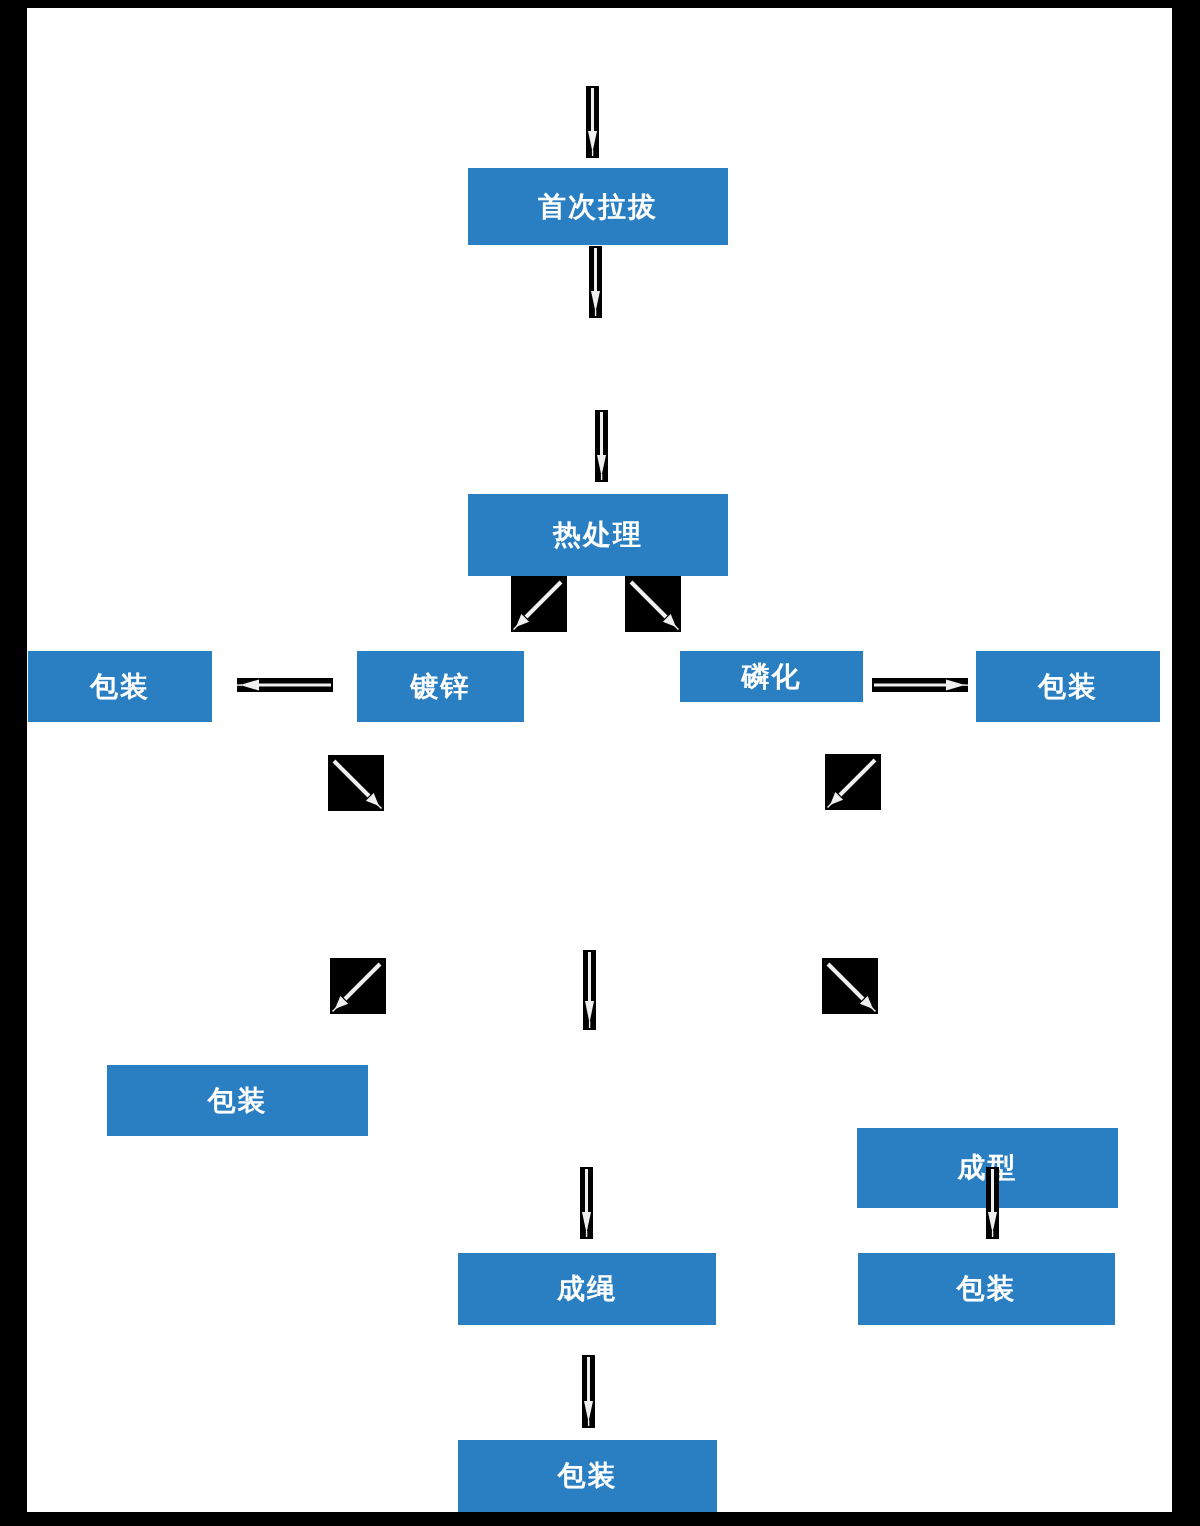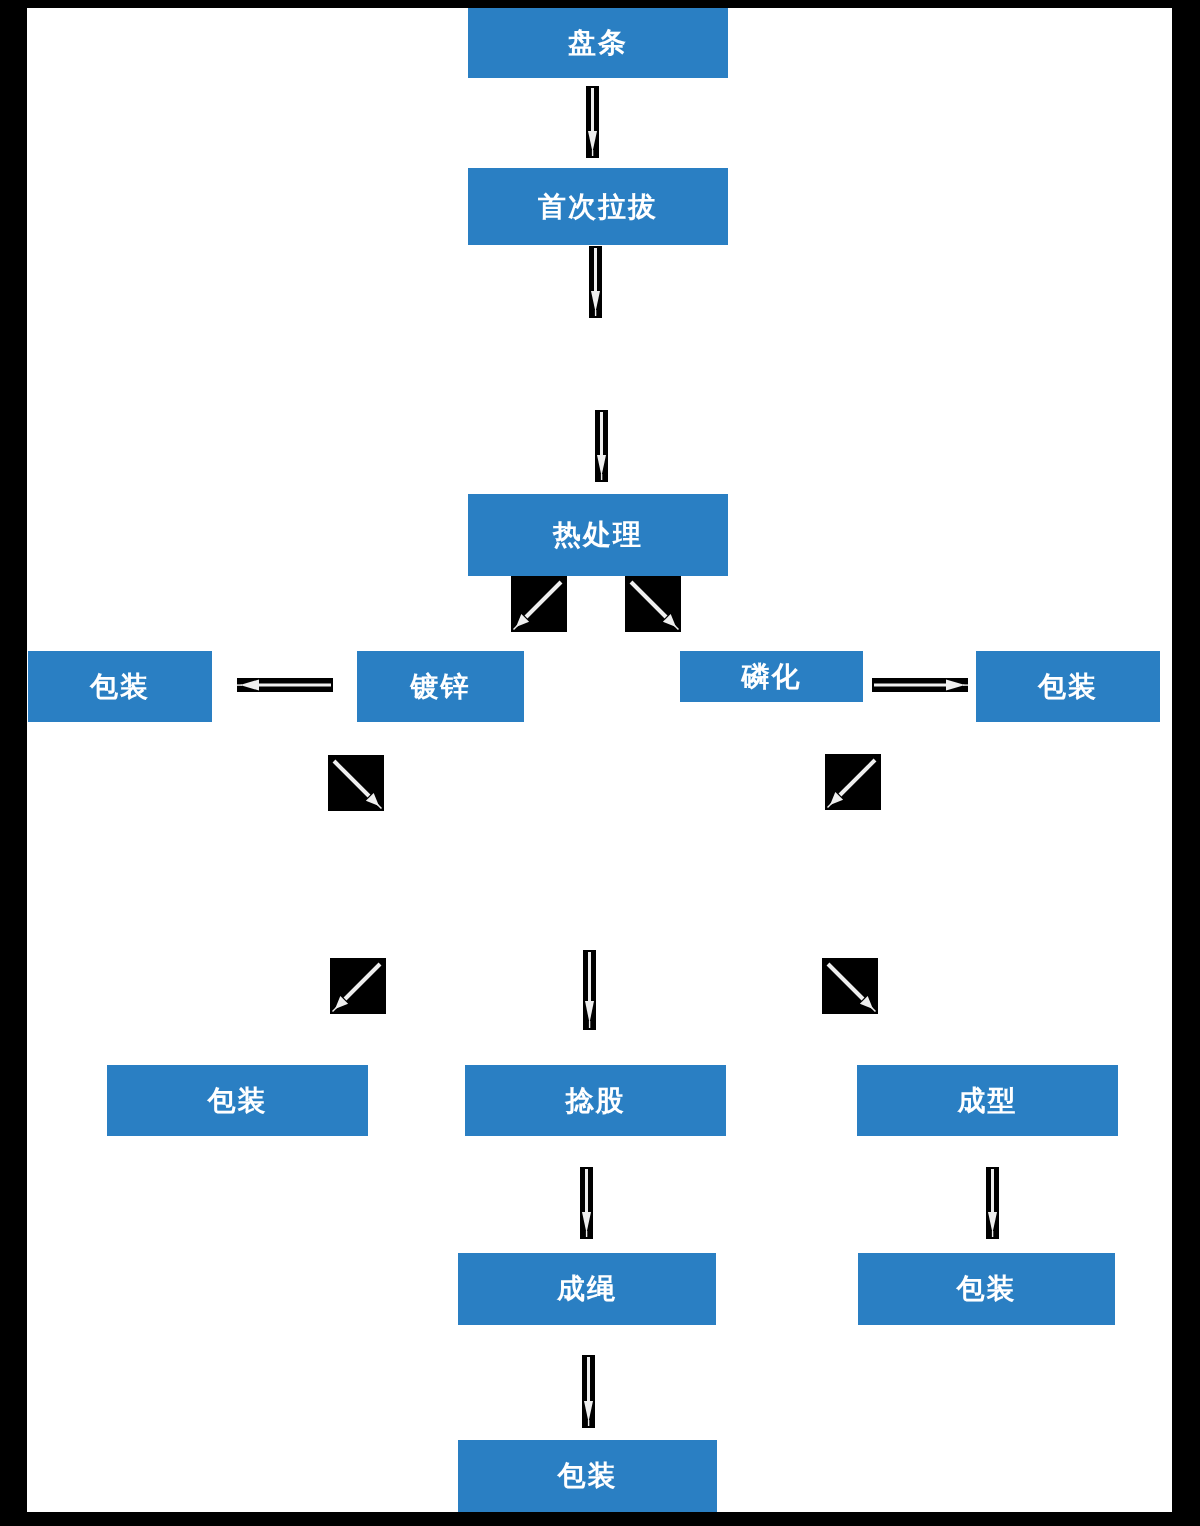--- a/index.html
+++ b/index.html
@@ -34,33 +34,31 @@
 </head>
 <body>
 
 <div id="canvas">
 
   <div id="frame-top" class="frame"></div>
   <div id="frame-bottom" class="frame"></div>
   <div id="frame-left" class="frame"></div>
   <div id="frame-right" class="frame"></div>
 
-  <div class="node" style="left:468px;top:8px;width:260px;height:70px">盘条</div>
   <div class="node" style="left:468px;top:168px;width:260px;height:77px">首次拉拔</div>
   <div class="node" style="left:468px;top:494px;width:260px;height:82px">热处理</div>
 
   <div class="node" style="left:28px;top:651px;width:184px;height:71px">包装</div>
   <div class="node" style="left:357px;top:651px;width:167px;height:71px">镀锌</div>
   <div class="node" style="left:680px;top:651px;width:183px;height:51px">磷化</div>
   <div class="node" style="left:976px;top:651px;width:184px;height:71px">包装</div>
 
 
   <div class="node" style="left:107px;top:1065px;width:261px;height:71px">包装</div>
-  <div class="node" style="left:465px;top:1065px;width:261px;height:71px">捻股</div>
-  <div class="node" style="left:857px;top:1065px;width:261px;height:71px">成型</div>
+  <div class="node" style="left:857px;top:1128px;width:261px;height:80px">成型</div>
 
   <div class="node" style="left:458px;top:1253px;width:258px;height:72px">成绳</div>
   <div class="node" style="left:858px;top:1253px;width:257px;height:72px">包装</div>
 
   <div class="node" style="left:458px;top:1440px;width:259px;height:72px">包装</div>
 
   <svg class="arrow" style="left:586px;top:86px" width="13" height="72" viewBox="0 0 13 72">
     <rect width="13" height="72" fill="#000"></rect>
       <rect x="5" y="2" width="3" height="45" fill="#EFEFEF"></rect>
     <polygon points="2,45 11,45 6.5,66" fill="#EFEFEF"></polygon>

